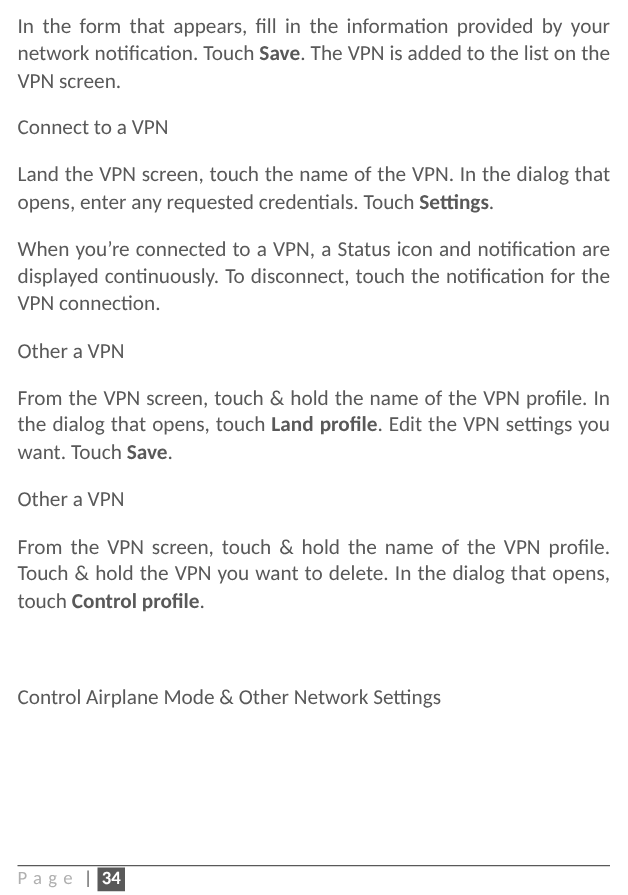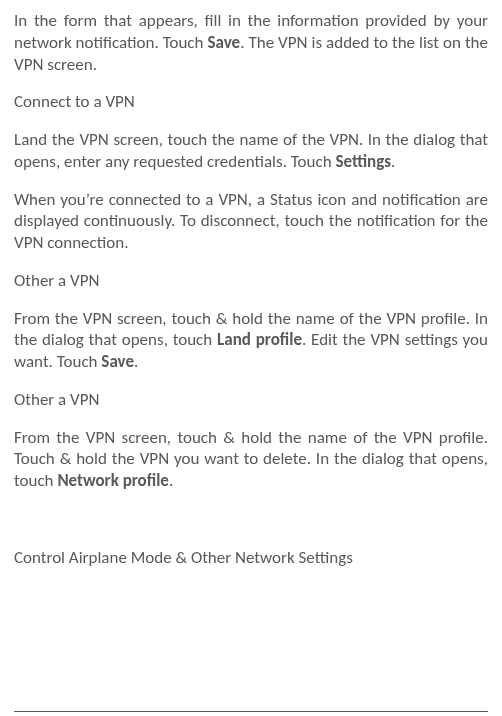--- a/index.html
+++ b/index.html
@@ -65,19 +65,24 @@
 
 <div class="heading">Other a VPN</div>
 
 <div class="para">
   <span>From the VPN screen, touch &amp; hold the name of the VPN profile. In the dialog that opens, touch </span><span class="bold">Land profile</span><span>. Edit the VPN settings you want. Touch </span><span class="bold">Save</span><span>.</span>
 </div>
 
 <div class="heading">Other a VPN</div>
 
 <div class="para">
-  <span>From the VPN screen, touch &amp; hold the name of the VPN profile. Touch &amp; hold the VPN you want to delete. In the dialog that opens, touch </span><span class="bold">Network profile</span><span>.</span>
+  <span>From the VPN screen, touch &amp; hold the name of the VPN profile. Touch &amp; hold the VPN you want to delete. In the dialog that opens, touch </span><span class="bold">Control profile</span><span>.</span>
 </div>
 
 <div class="heading" style="margin-top:55px; margin-bottom:2px;">Control Airplane Mode &amp; Other Network Settings</div>
 
 <div class="footer">
+  <span class="footer-right">
+    <span class="page-label">Page</span>
+    <span class="page-sep">|</span>
+    <span class="page-num">34</span>
+  </span>
 </div>
 
 </body></html>

